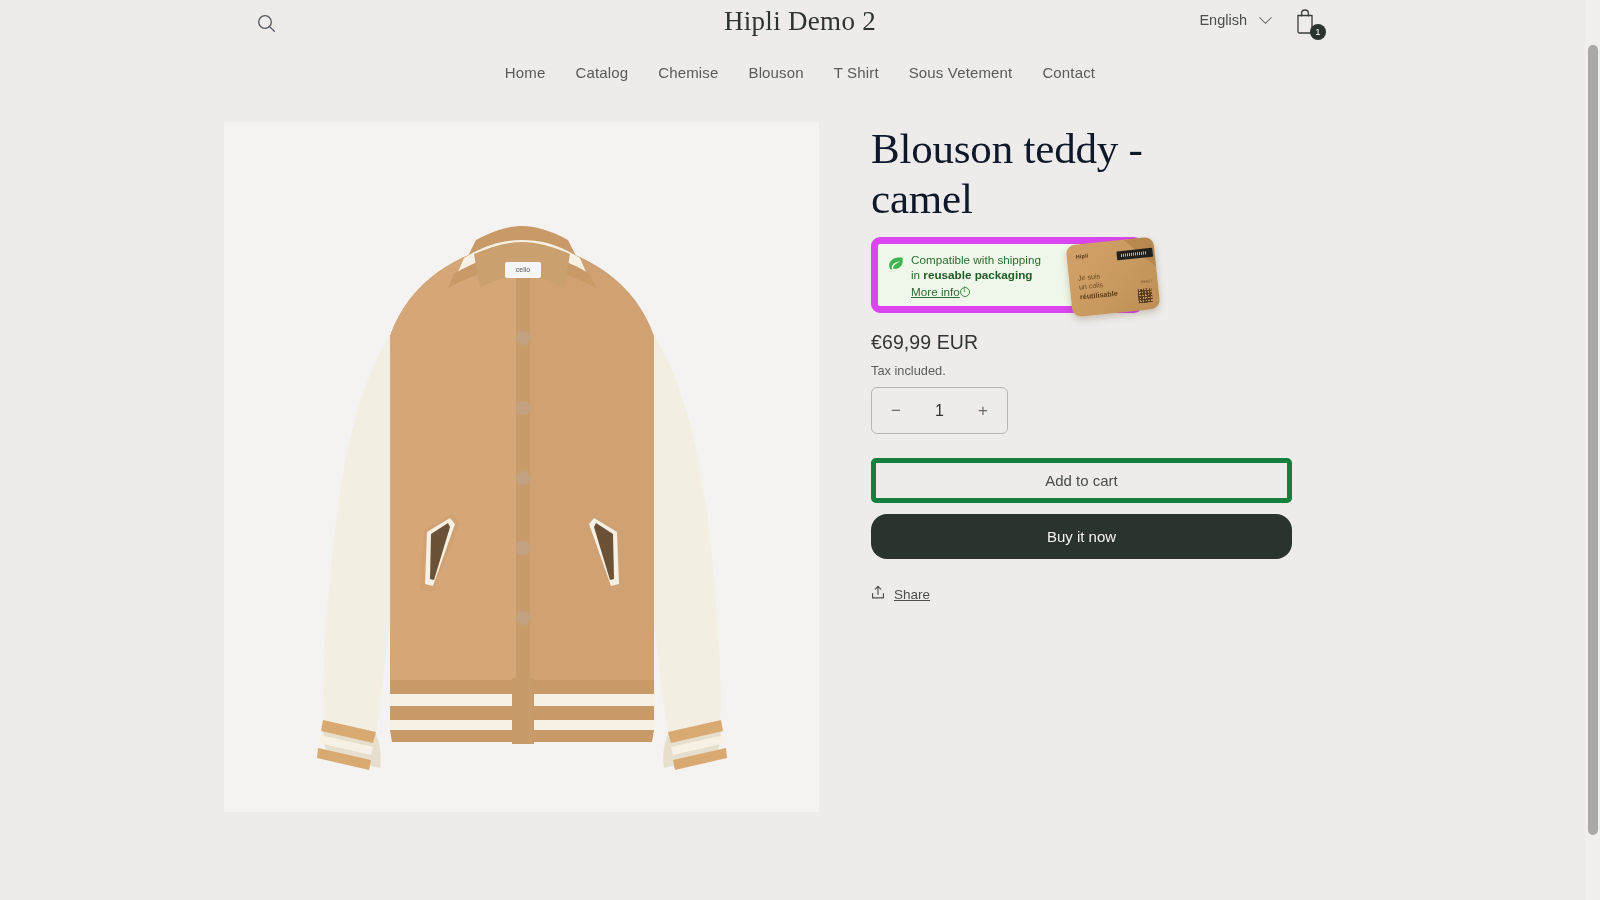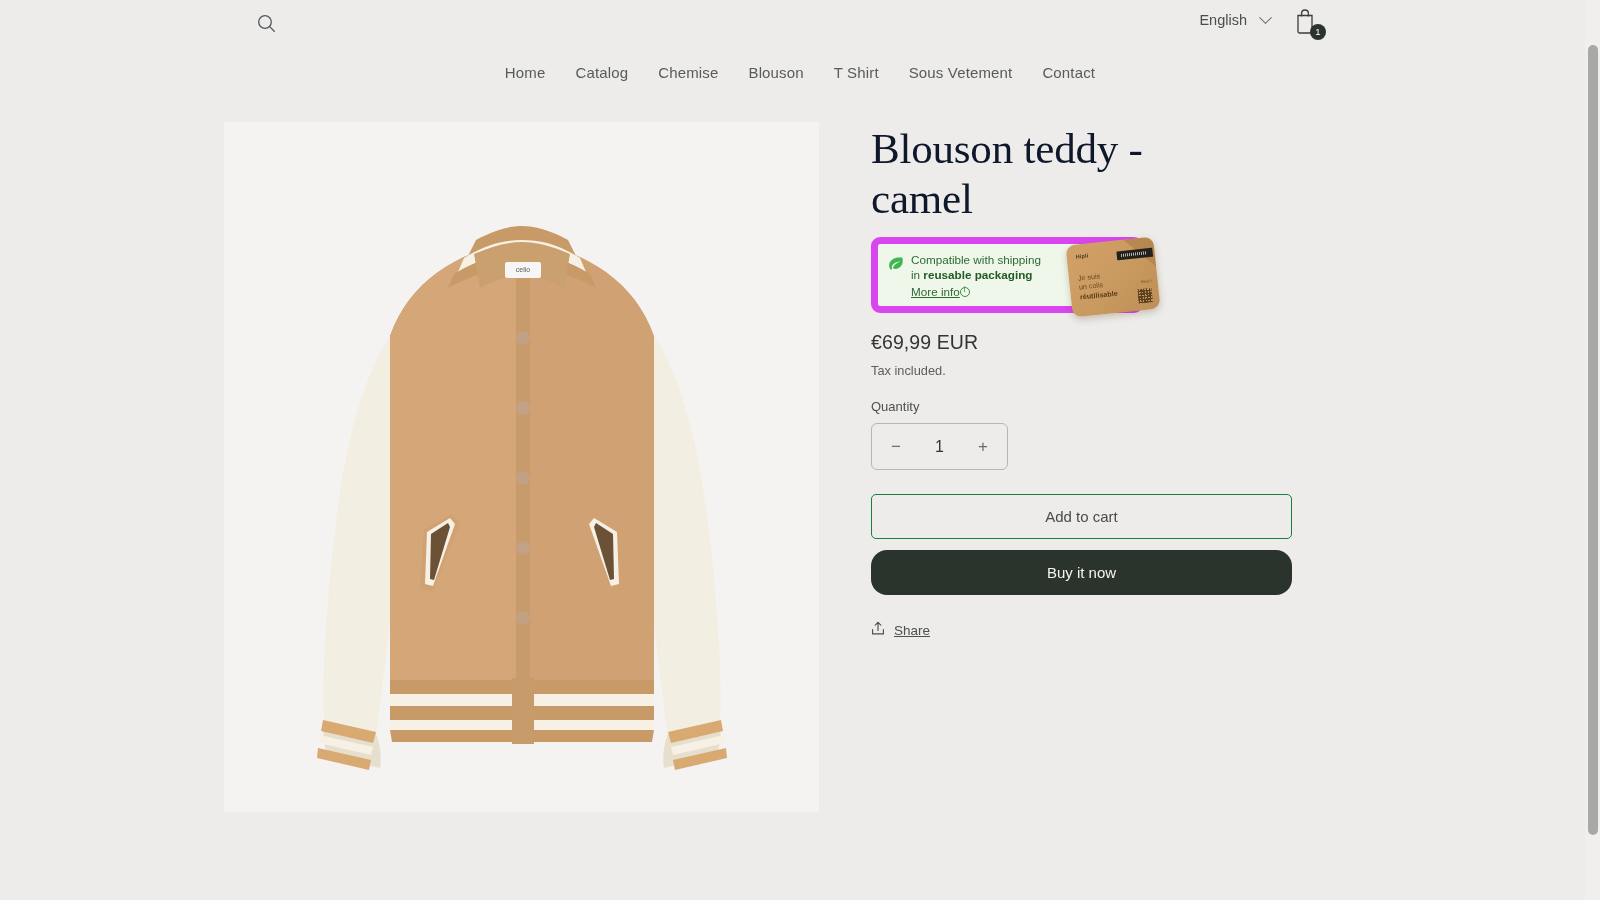--- a/index.html
+++ b/index.html
@@ -323,21 +323,21 @@
     border: none;
     outline: none;
     font-family: "Liberation Sans", sans-serif;
   }
 
   
   .btn-add {
     margin-top: 24px;
     width: 421px;
     height: 45px;
-    border: 1px solid #15803d;
+    border: 5px solid #15803d;
     border-radius: 5px;
     background: transparent;
     font-size: 15px;
     color: #494c47;
     cursor: pointer;
     font-family: "Liberation Sans", sans-serif;
   }
   .btn-buy {
     margin-top: 11px;
     width: 421px;
@@ -384,20 +384,21 @@
 
   <div class="header">
 
     <div class="search-btn">
       <svg width="19" height="19" viewBox="0 0 19 19" fill="none">
         <circle cx="8" cy="8" r="6.3" stroke="#53565f" stroke-width="1.3"></circle>
         <line x1="12.6" y1="12.6" x2="17.3" y2="17.3" stroke="#53565f" stroke-width="1.3" stroke-linecap="round"></line>
       </svg>
     </div>
 
+    <div class="store-title">Hipli Demo 2</div>
 
     <div class="lang-selector">
       <span>English</span>
       <span class="chev"></span>
     </div>
 
     <div class="cart-btn">
       <svg width="26" height="28" viewBox="0 0 26 28" fill="none">
         <path d="M6 9.5h14v16a1.5 1.5 0 0 1-1.5 1.5h-11A1.5 1.5 0 0 1 6 25.5v-16z" stroke="#3a3d38" stroke-width="1.3" fill="none"></path>
         <path d="M9.6 10.5V7.4a3.4 3.4 0 0 1 6.8 0v3.1" stroke="#3a3d38" stroke-width="1.3" fill="none"></path>
@@ -509,21 +510,20 @@
           <div class="pack-small">Merci !</div>
           <div class="pack-qr"></div>
         </div>
       </div>
 
       
       <div class="price">€69,99 EUR</div>
       <div class="tax-note">Tax included.</div>
 
       
-      <div class="qty-label">Quantity</div>
       <div class="qty-box">
         <span class="qty-btn">−</span>
         <input class="qty-val" value="1" style="">
         <span class="qty-btn">+</span>
       </div>
 
       
       <button class="btn-add">Add to cart</button>
       <button class="btn-buy">Buy it now</button>
 

